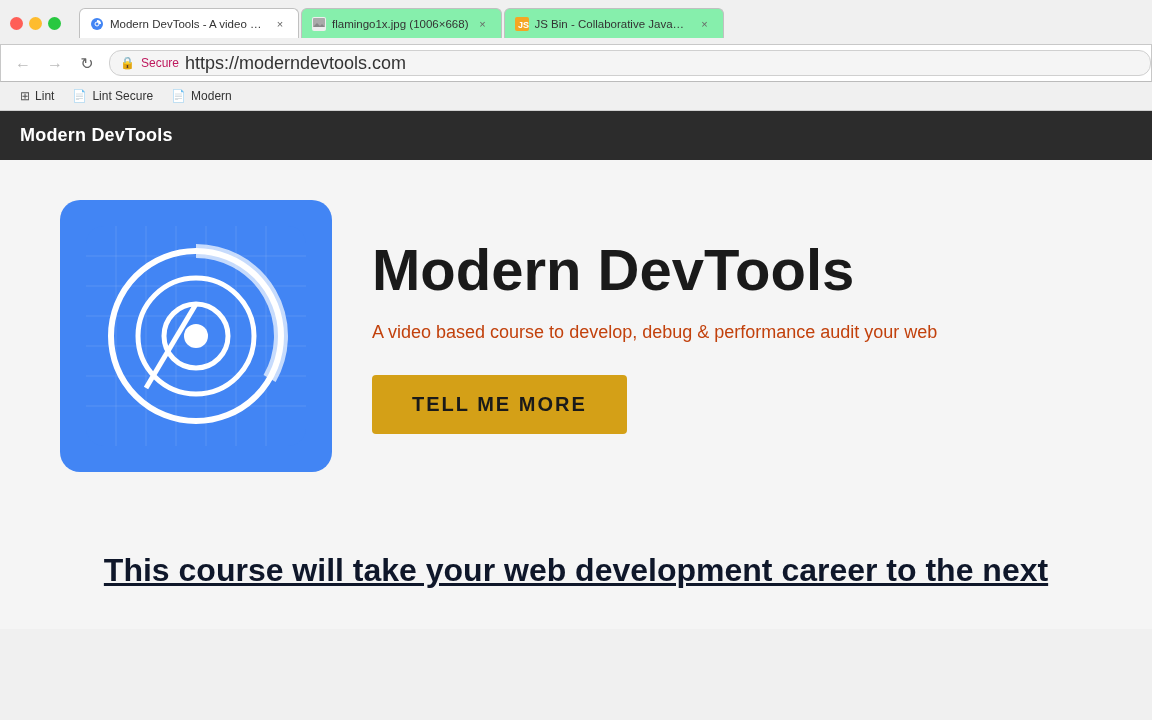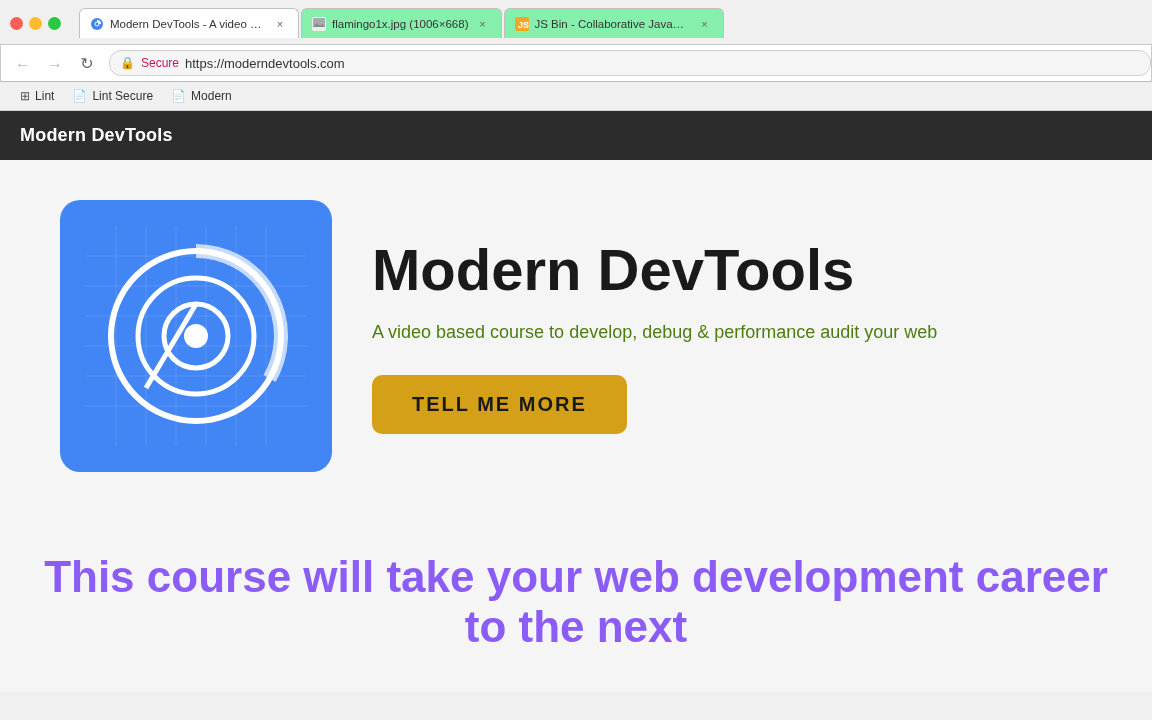--- a/index.html
+++ b/index.html
@@ -125,21 +125,21 @@
     .secure-icon {
       color: #2a7a2a;
       font-size: 12px;
     }
     .secure-text {
       color: #be185d;
       font-size: 12px;
       font-weight: 500;
     }
     .url-text {
-      font-size: 13px;
+      font-size: 18px;
       color: #333;
     }
 
     
     .bookmarks-bar {
       display: flex;
       align-items: center;
       padding: 4px 12px;
       gap: 2px;
       background: #f0f0f0;
@@ -206,47 +206,48 @@
     }
     .hero-title {
       font-size: 58px;
       font-weight: 900;
       color: #1a1a1a;
       line-height: 1.1;
       margin-bottom: 16px;
     }
     .hero-description {
       font-size: 18px;
-      color: #4d7c0f;
+      color: #c2410c;
       line-height: 1.6;
       margin-bottom: 28px;
     }
     .cta-button {
       background: #d4a017;
       color: #1a1a1a;
       border: none;
       padding: 18px 40px;
       font-size: 20px;
       font-weight: 700;
       letter-spacing: 2px;
       cursor: pointer;
-      border-radius: 10px;
+      border-radius: 4px;
     }
 
     
     .bottom-section {
       background: #f5f5f5;
       padding: 40px 20px;
       text-align: center;
       width: 100%;
     }
     .bottom-text {
-      font-size: 44px;
+      font-size: 32px;
       font-weight: 700;
-      color: #8b5cf6;
+      color: #0f172a;
+      text-decoration: underline;
     }
   </style>
 </head>
 <body>
 
 <div>
 
   <div class="title-bar">
     <div class="window-controls">
       <button class="window-btn close-btn"></button>

